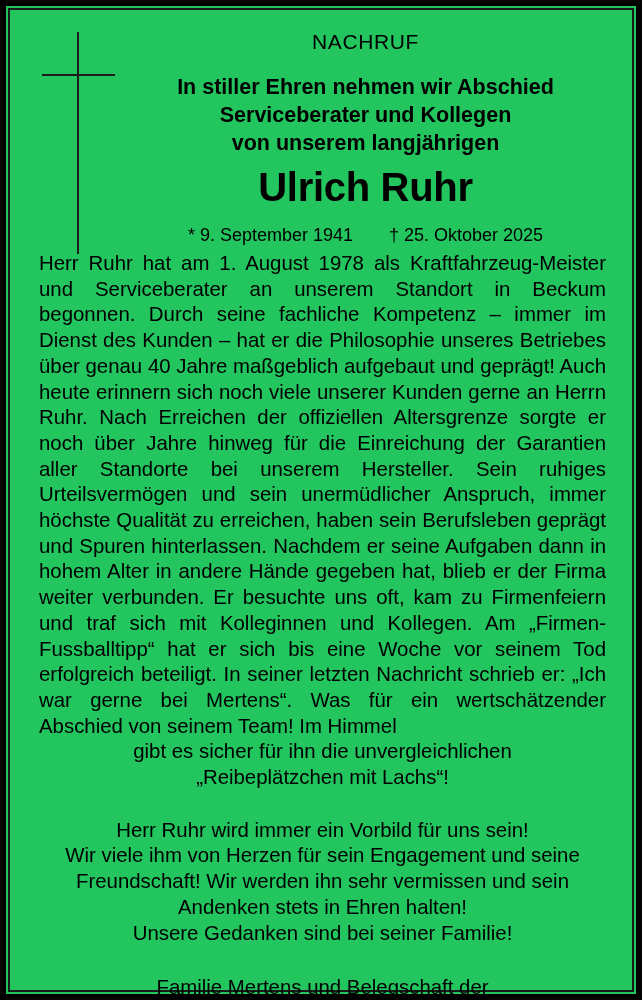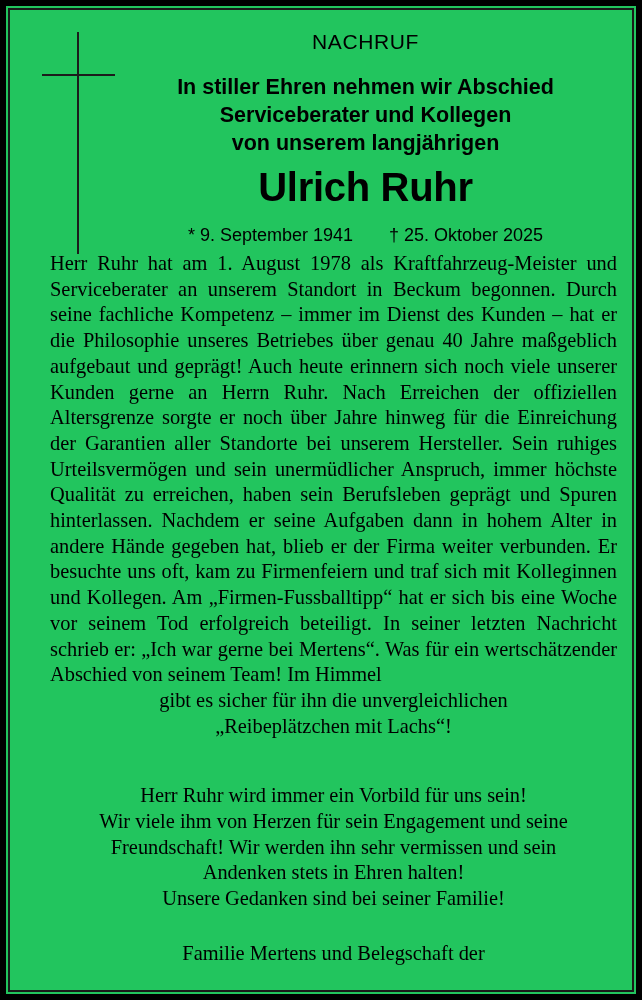--- a/index.html
+++ b/index.html
@@ -114,40 +114,39 @@
     white-space: nowrap;
   }
   .dates .gap {
     display: inline-block;
     width: 36px;
   }
 
   
   .body-block {
     position: absolute;
-    left: 12px;
+    left: 1px;
     top: 237px;
     width: 567px;
-    font-family: Liberation Serif, serif;
   }
   .para {
     font-size: 20.4px;
     line-height: 25.7px;
     text-align: justify;
     text-justify: inter-word;
     hyphens: none;
   }
   .para-tail {
     font-size: 20.4px;
     line-height: 25.7px;
     text-align: center;
   }
 
   .closing {
-    margin-top: 44px;
+    margin-top: 27px;
     font-size: 20.4px;
     line-height: 25.7px;
     text-align: center;
   }
 
   .signoff {
     margin-top: 28px;
     text-align: center;
   }
   .signoff .sig-line {

